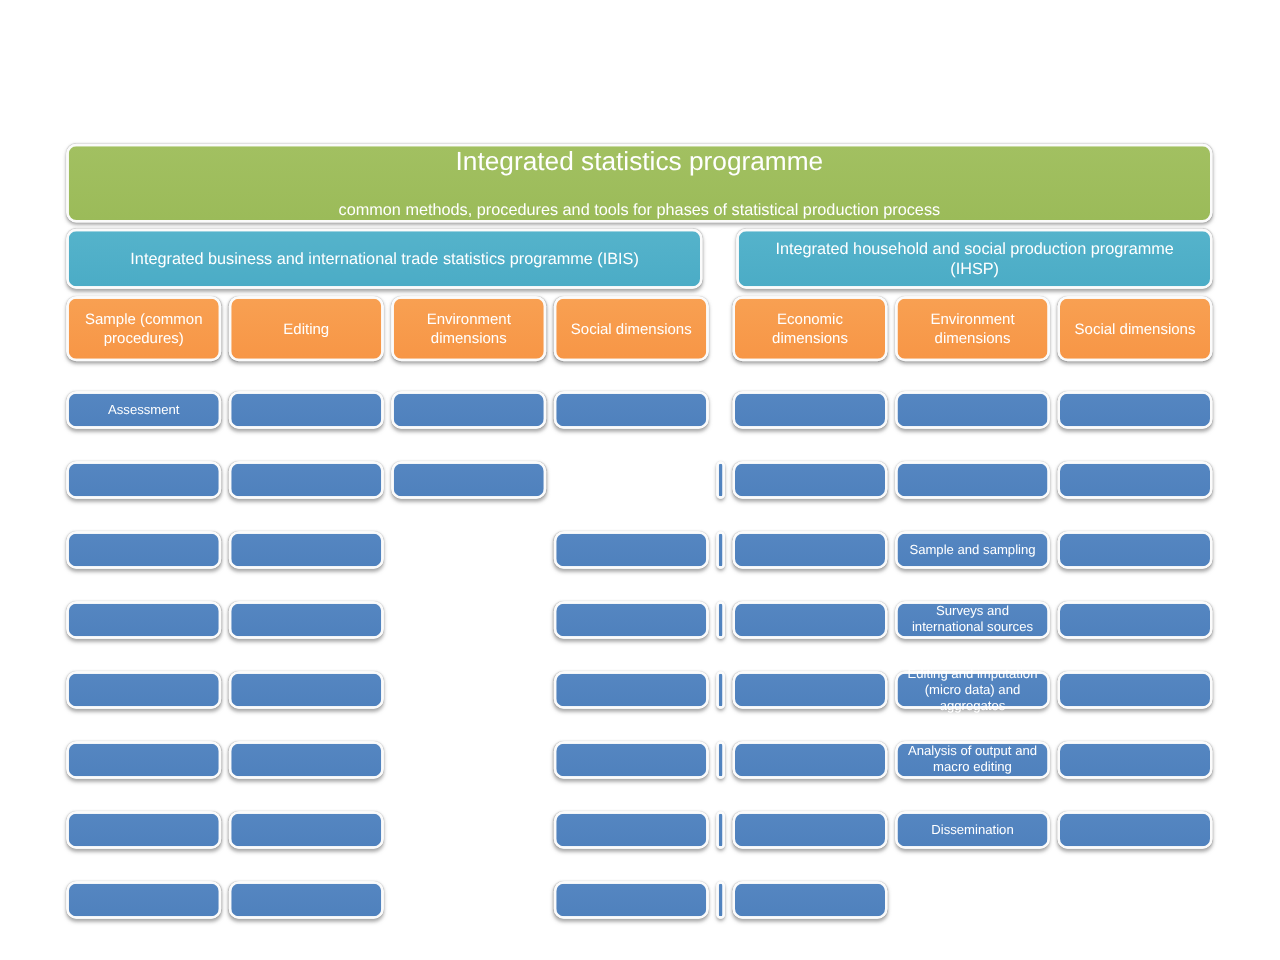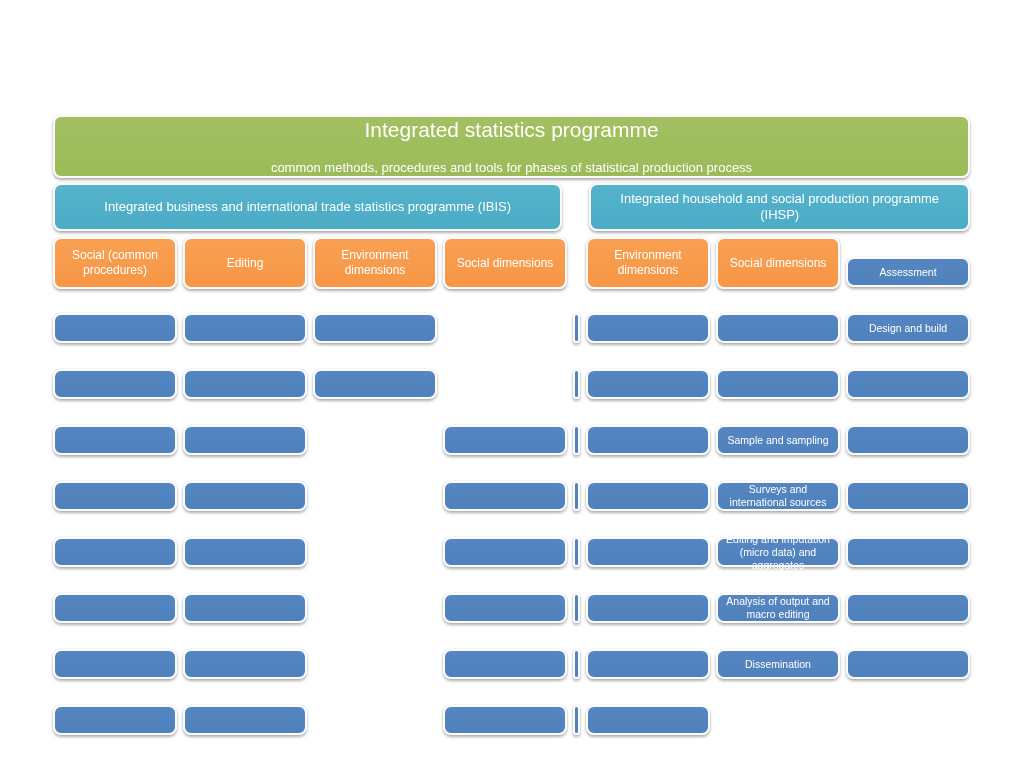--- a/index.html
+++ b/index.html
@@ -93,36 +93,36 @@
     <div class="title">Integrated statistics programme</div>
     <div class="subtitle">common methods, procedures and tools for phases of statistical production process</div>
   </div>
 
   <div class="prog-row">
     <div class="box teal prog-left">Integrated business and international trade statistics programme (IBIS)</div>
     <div class="box teal prog-right">Integrated household and social production programme (IHSP)</div>
   </div>
 
   <div class="grid" id="grid">
-      <div class="cell orange hdr-row">Social (common procedures)</div>
+      <div class="cell orange hdr-row">Sample (common procedures)</div>
       <div class="cell orange hdr-row">Editing</div>
       <div class="cell orange hdr-row">Environment dimensions</div>
       <div class="cell orange hdr-row">Social dimensions</div>
       <div class="cell spacer hdr-row"></div>
+      <div class="cell orange hdr-row">Economic dimensions</div>
       <div class="cell orange hdr-row">Environment dimensions</div>
       <div class="cell orange hdr-row">Social dimensions</div>
       <div class="cell blue label">Assessment</div>
       <div class="cell blue"></div>
       <div class="cell blue"></div>
       <div class="cell blue"></div>
       <div class="cell spacer"></div>
       <div class="cell blue"></div>
       <div class="cell blue"></div>
       <div class="cell blue"></div>
-      <div class="cell blue label">Design and build</div>
       <div class="cell blue"></div>
       <div class="cell blue"></div>
       <div class="cell blue"></div>
       <div class="cell spacer"></div>
       <div class="cell blue"></div>
       <div class="cell blue"></div>
       <div class="cell blue"></div>
       <div class="cell blue"></div>
       <div class="cell blue"></div>
       <div class="cell blue"></div>

